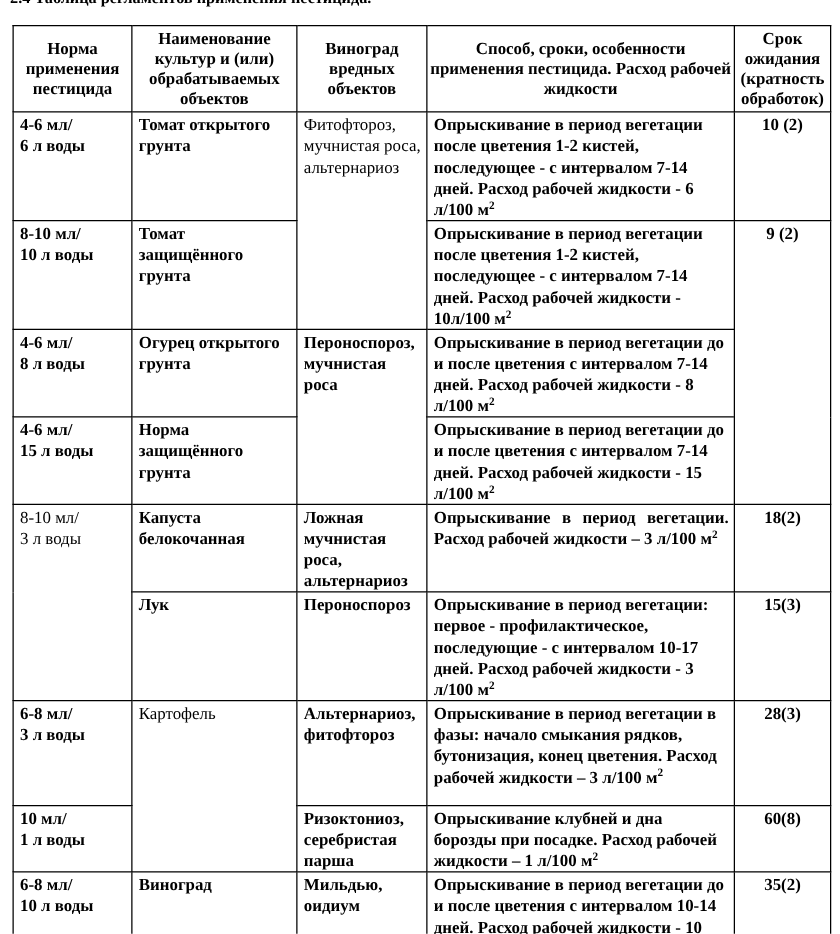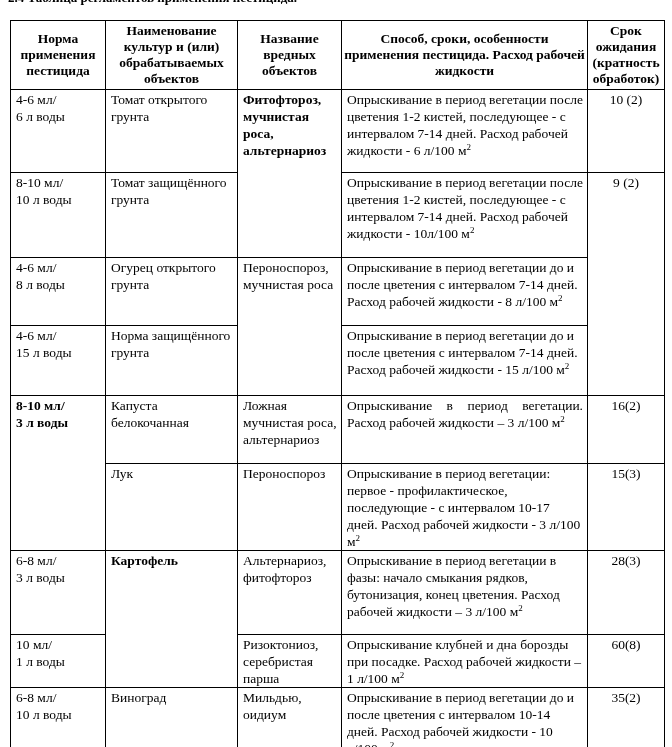--- a/index.html
+++ b/index.html
@@ -3,24 +3,24 @@
 <meta charset="utf-8">
 <style>
   html, body { margin: 0; padding: 0; background: #ffffff; }
   body { width: 672px; height: 747px; position: relative; overflow: hidden;
          font-family: "Liberation Serif", "DejaVu Serif", serif; color: #000; }
   .title { position: absolute; left: 8px; top: -9px; font-size: 13px; font-weight: bold;
            white-space: nowrap; line-height: 14px; }
   table { position: absolute; left: 10px; top: 20px; border-collapse: collapse;
           table-layout: fixed; width: 654px; }
   td, th { border: 1px solid #000; vertical-align: top; font-size: 13.5px; line-height: 17px;
-           padding: 1px 4px 0 5px; font-weight: normal; text-align: left; }
+           padding: 1px 4px 0 5px; font-weight: bold; text-align: left; }
   th { font-weight: bold; text-align: center; vertical-align: middle; font-size: 13.5px; line-height: 16px; padding: 2px 2px; }
   td.num { text-align: center; padding-left: 2px; padding-right: 2px; }
-  td.bold { font-weight: bold; }
+  td.bold { font-weight: normal; }
   td.just { text-align: justify; margin-left: 36px; }
   col.c1 { width: 95px; } col.c2 { width: 132px; } col.c3 { width: 104px; }
   col.c4 { width: 246px; } col.c5 { width: 77px; }
   tr.h { height: 68px; }
   .pre { white-space: pre-line; }
   sup { font-size: 9px; line-height: 0; vertical-align: 5px; }
 </style>
 </head>
 <body>
 
@@ -31,21 +31,21 @@
       <col class="c1">
       <col class="c2">
       <col class="c3">
       <col class="c4">
       <col class="c5">
     </colgroup>
   <thead>
     <tr class="h">
       <th>Норма применения пестицида</th>
       <th>Наименование культур и (или) обрабатываемых объектов</th>
-      <th>Название вредных объектов</th>
+      <th>Виноград вредных объектов</th>
       <th>Способ, сроки, особенности применения пестицида. Расход рабочей жидкости</th>
       <th>Срок ожидания (кратность обработок)</th>
     </tr>
   </thead>
   <tbody>
 
     <tr style="height:83px">
       <td class="pre">4-6 мл/
 6 л воды</td>
       <td>Томат открытого грунта</td>
@@ -76,21 +76,21 @@
       <td>Норма защищённого грунта</td>
       <td><span>Опрыскивание в период вегетации до и после цветения с интервалом 7-14 дней. Расход рабочей жидкости - 15 л/100 м</span><sup>2</sup></td>
     </tr>
 
     <tr style="height:68px">
       <td rowspan="2" class="pre bold">8-10 мл/
 3 л воды</td>
       <td>Капуста белокочанная</td>
       <td>Ложная мучнистая роса, альтернариоз</td>
       <td class="just"><span>Опрыскивание в период вегетации. Расход рабочей жидкости – 3 л/100 м</span><sup>2</sup></td>
-      <td class="num">16(2)</td>
+      <td class="num">18(2)</td>
     </tr>
 
     <tr style="height:86px">
       <td>Лук</td>
       <td>Пероноспороз</td>
       <td><span>Опрыскивание в период вегетации: первое - профилактическое, последующие - с интервалом 10-17 дней. Расход рабочей жидкости - 3 л/100 м</span><sup>2</sup></td>
       <td class="num">15(3)</td>
     </tr>
 
     <tr style="height:84px">

